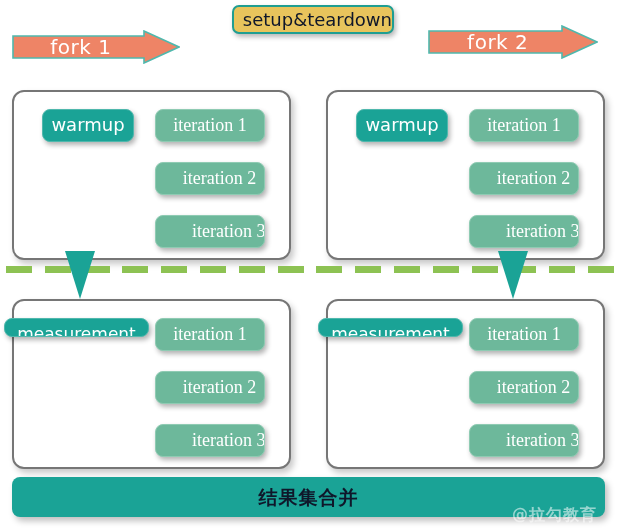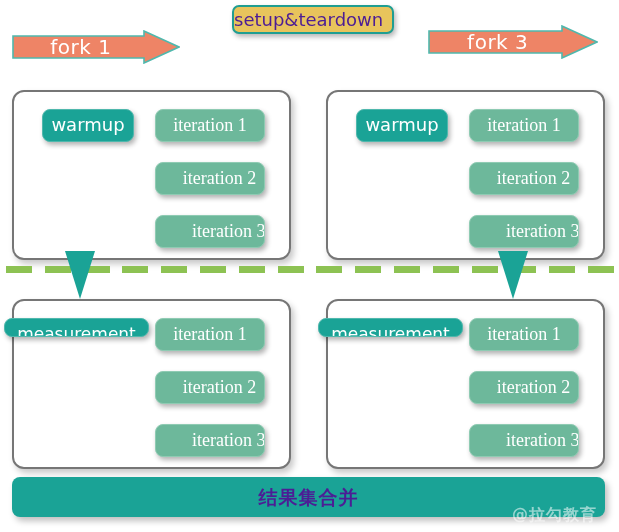--- a/index.html
+++ b/index.html
@@ -55,24 +55,24 @@
   #setup-teardown {
     position: absolute;
     left: 232px;
     top: 5px;
     width: 162px;
     height: 29px;
     box-sizing: border-box;
     background: #e8c45c;
     border: 2px solid #1f9e92;
     border-radius: 7px;
-    color: #4c1d95;
+    color: #0f172a;
     font-size: 18px;
     line-height: 25px;
-    text-align: left;
+    text-align: right;
     white-space: nowrap;
     overflow: hidden;
     box-shadow: 2px 3px 5px rgba(0,0,0,0.28);
   }
 
   
   .panel {
     position: absolute;
     box-sizing: border-box;
     background: #ffffff;
@@ -178,21 +178,21 @@
     border-radius: 8px;
     box-shadow: 3px 4px 6px rgba(0,0,0,0.25);
   }
   #result-bar-label {
     position: absolute;
     left: 0; top: 0;
     width: 100%;
     height: 40px;
     line-height: 40px;
     text-align: center;
-    color: #4c1d95;
+    color: #0f172a;
     font-size: 19px;
     font-weight: bold;
     letter-spacing: 1px;
   }
   #watermark {
     position: absolute;
     right: 8px;
     bottom: -9px;
     color: rgba(255,255,255,0.55);
     font-size: 16px;
@@ -212,21 +212,21 @@
     </svg>
     <div class="arrow-label">fork 1</div>
   </div>
 
   <div id="setup-teardown">setup&amp;teardown</div>
 
   <div class="fork-arrow" id="fork-arrow-2">
     <svg class="arrow-svg" viewBox="0 0 170 34" preserveAspectRatio="none">
       <polygon points="1,6 134,6 134,1 169,17 134,33 134,28 1,28" fill="#ee8466" stroke="#4fb8ad" stroke-width="1.6"></polygon>
     </svg>
-    <div class="arrow-label">fork 3</div>
+    <div class="arrow-label">fork 2</div>
   </div>
 
   <div class="panel" id="panel-fork1-warmup">
     <div class="phase-chip warmup">warmup</div>
     <div class="iter-chip row1">iteration 1</div>
     <div class="iter-chip row2">iteration 2</div>
     <div class="iter-chip row3">iteration 3</div>
   </div>
 
   <div class="panel" id="panel-fork2-warmup">

